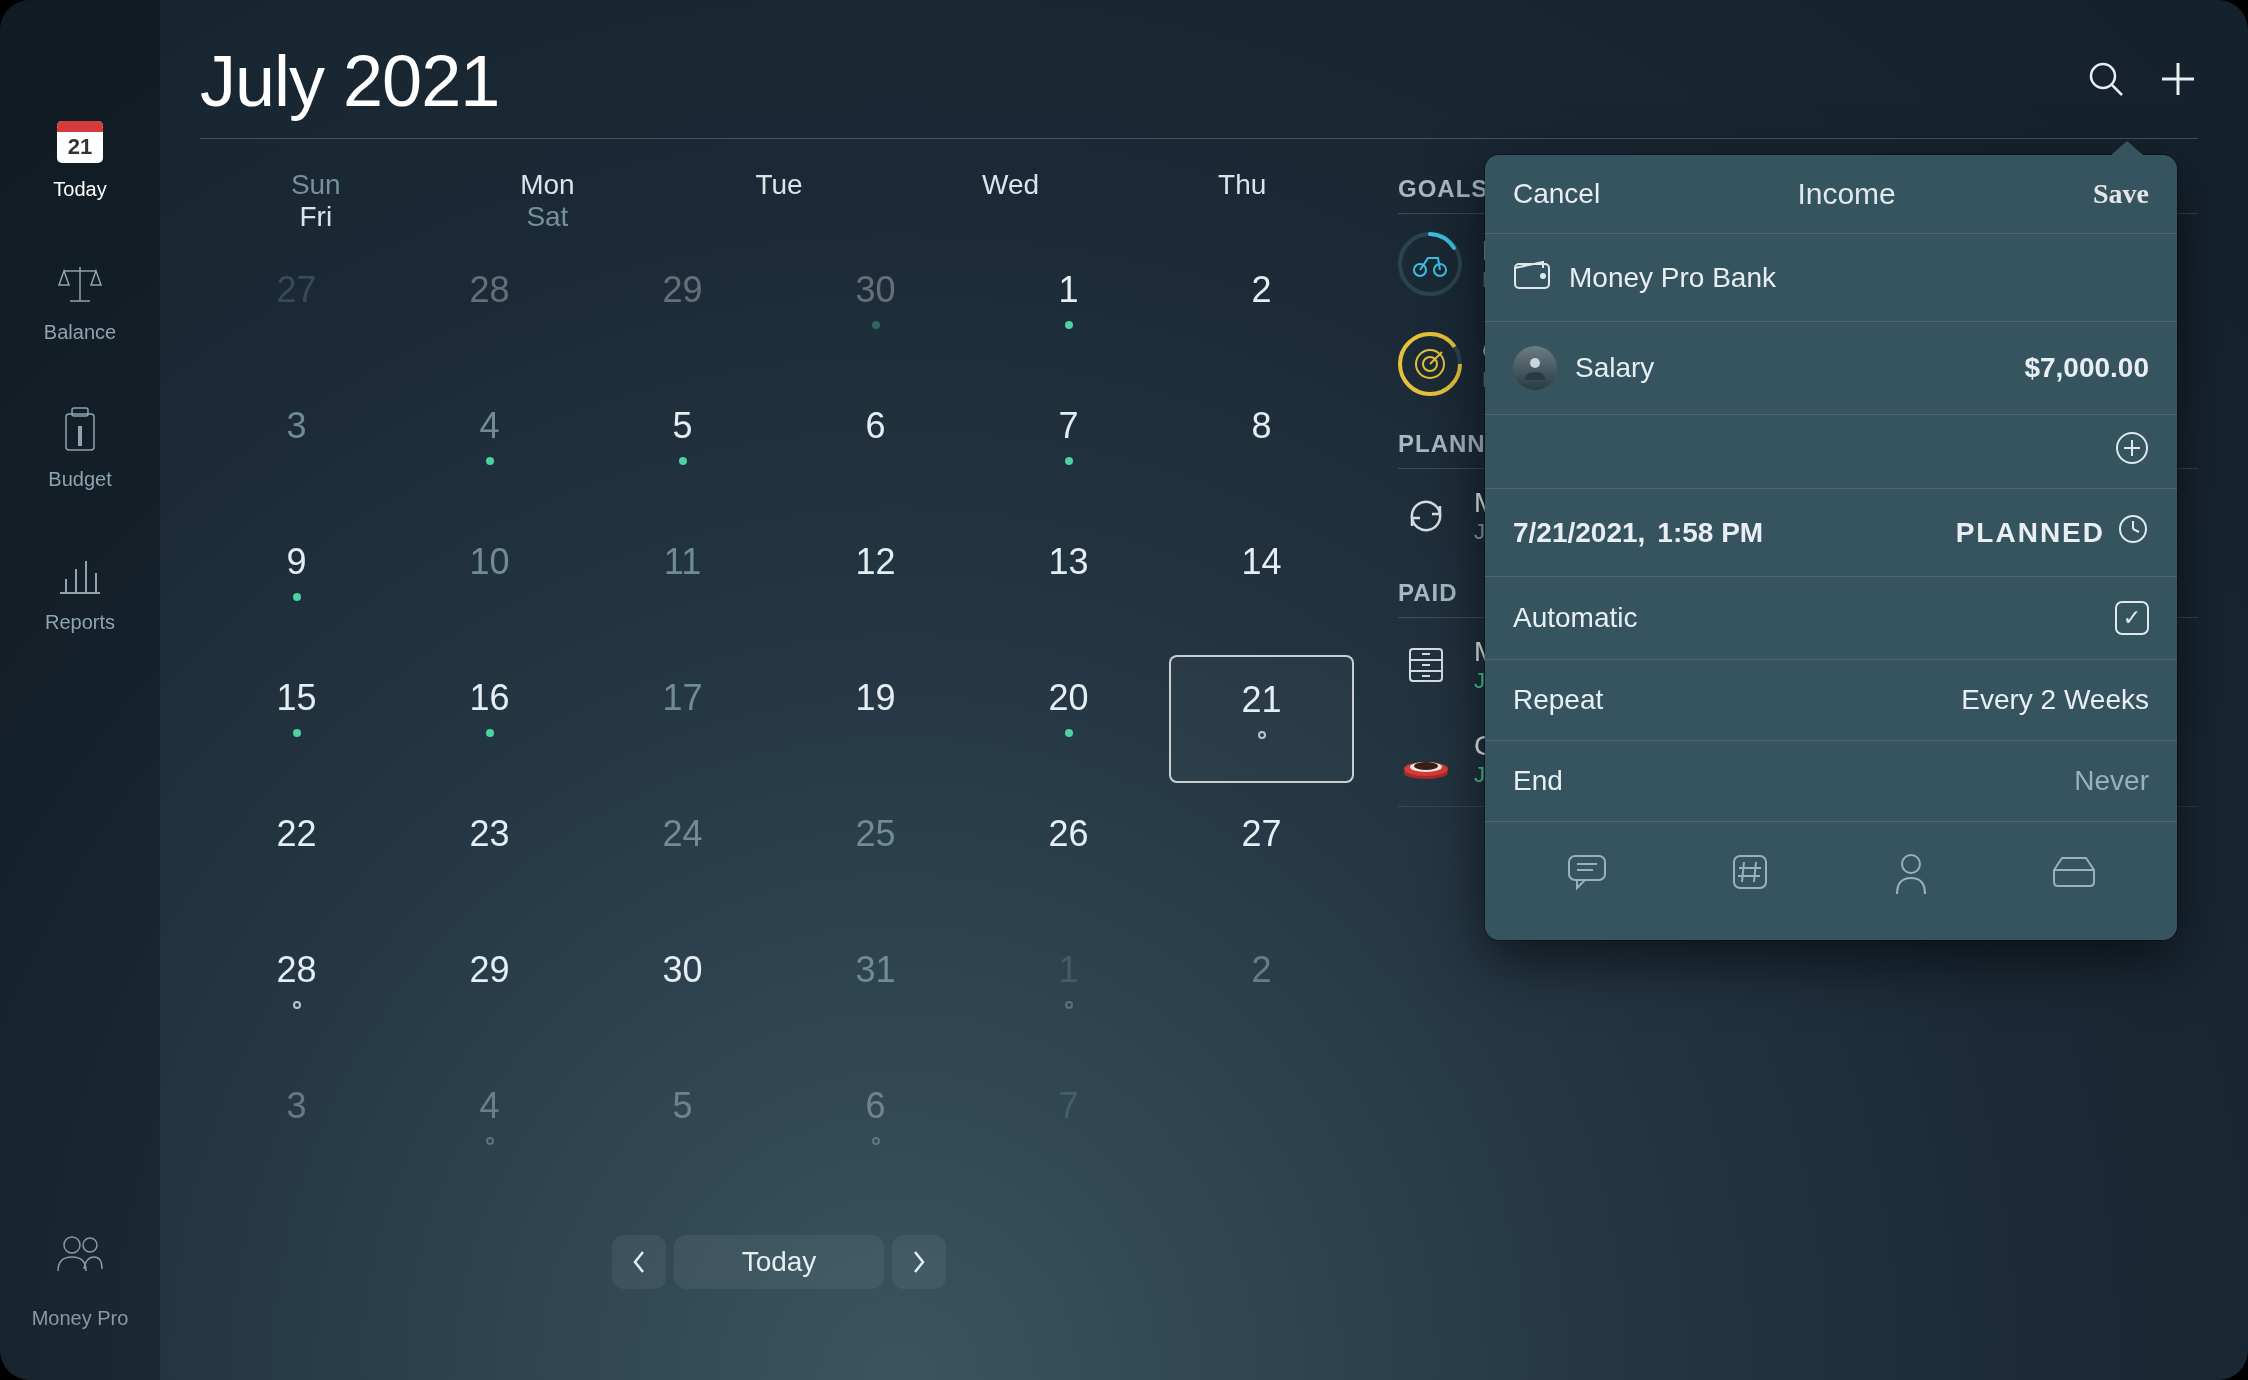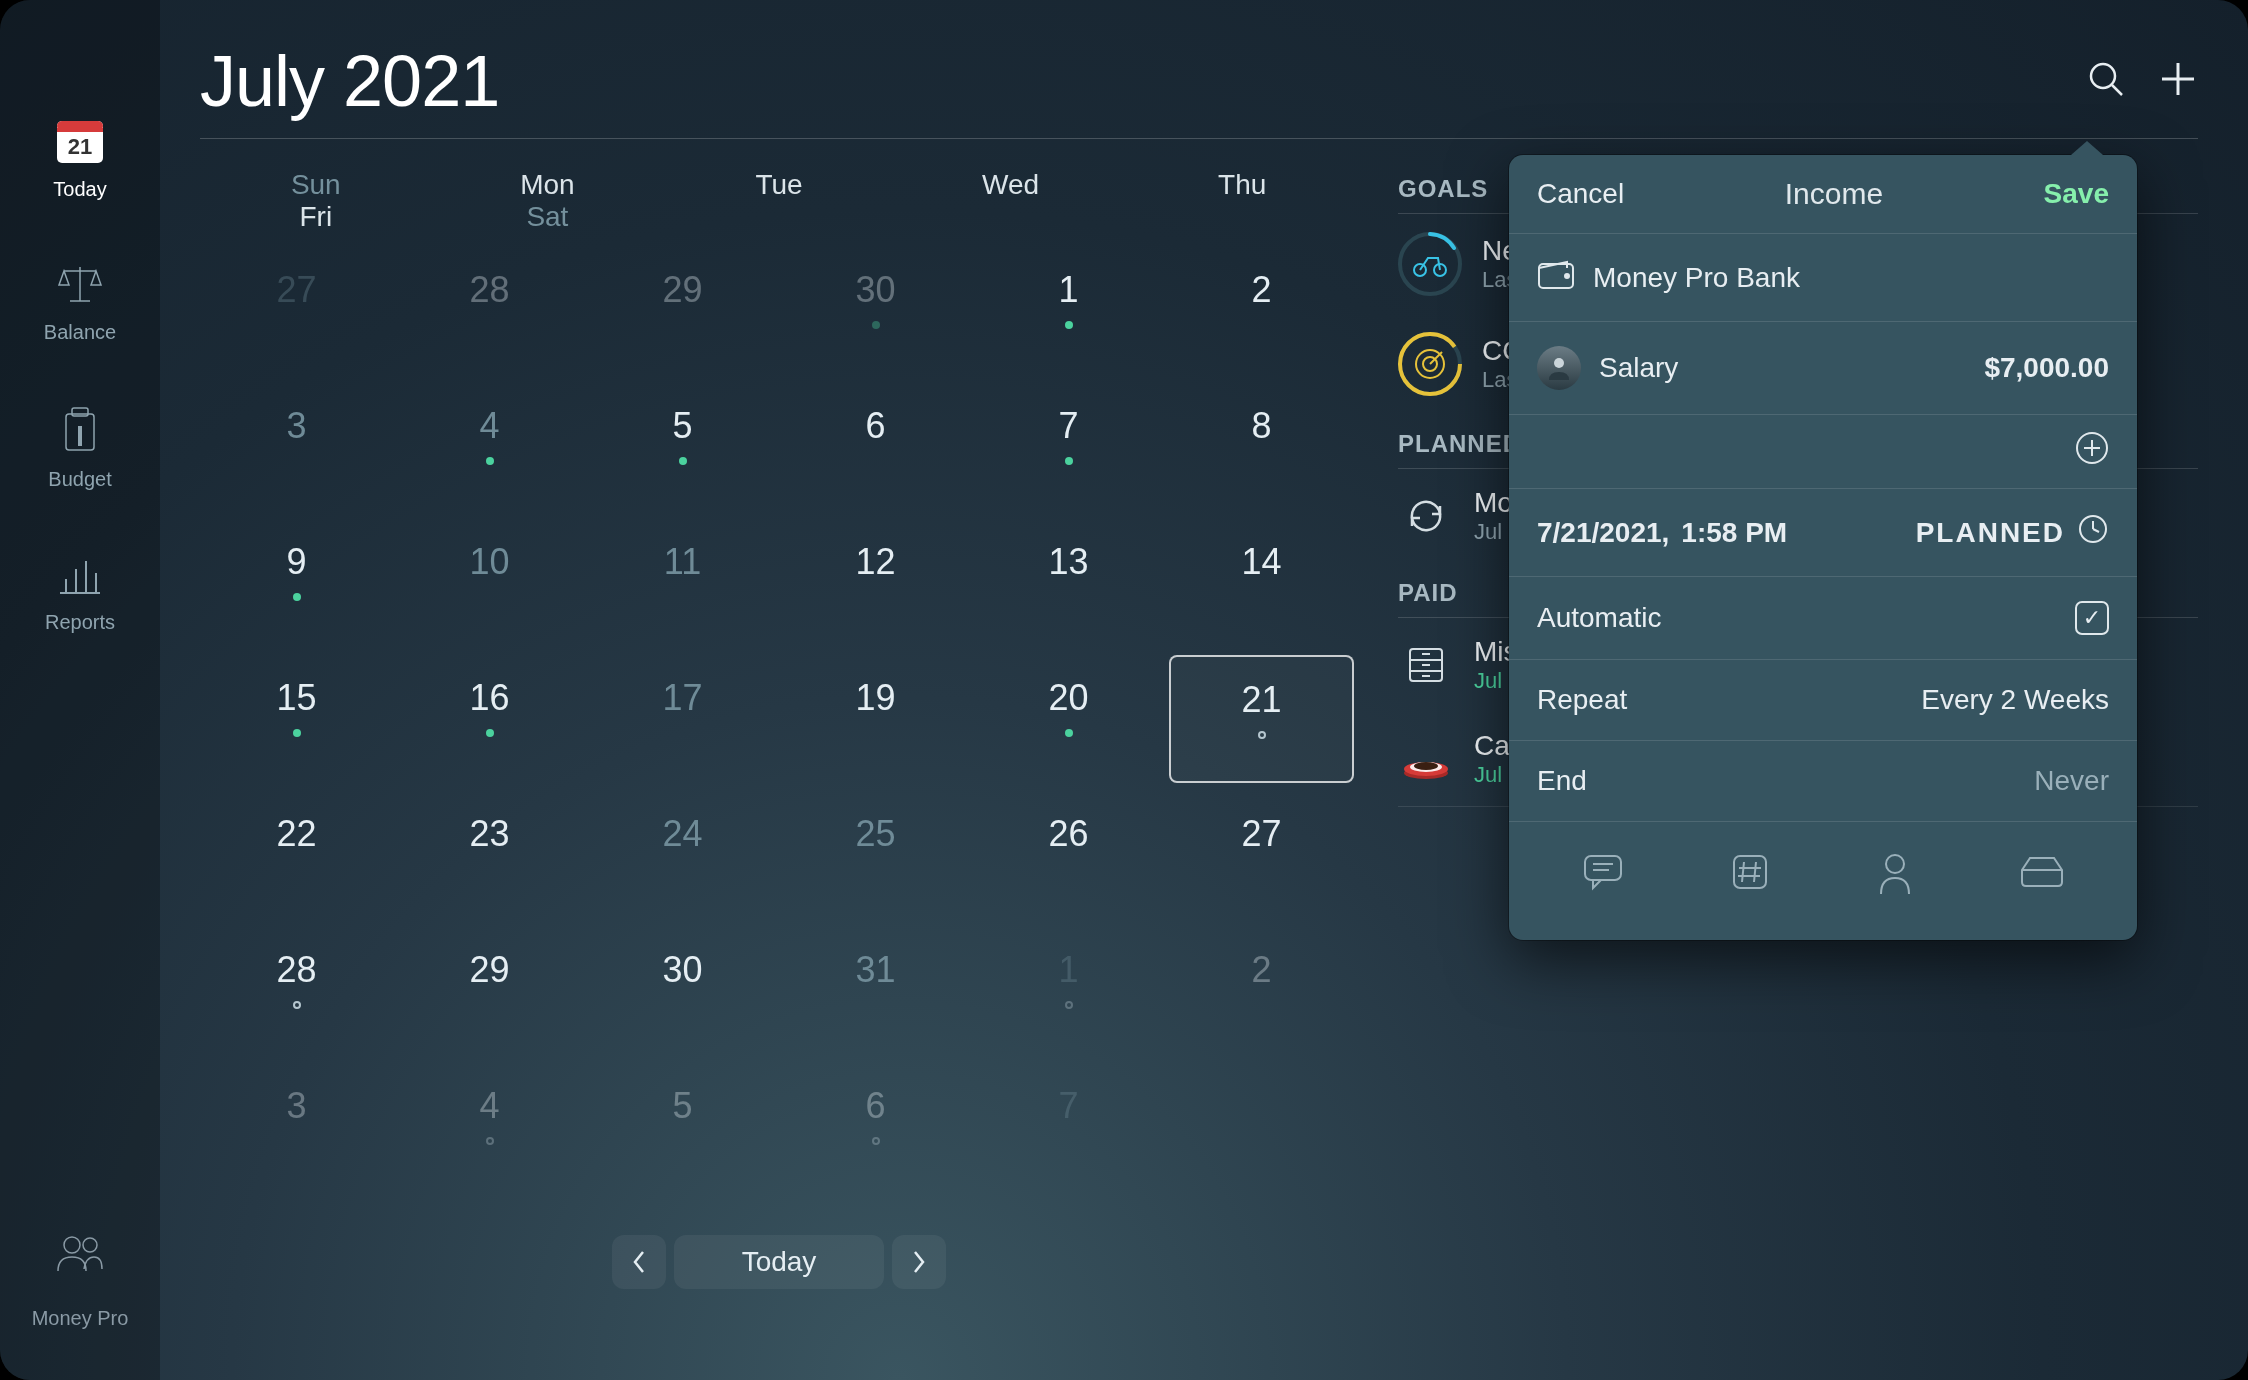--- a/index.html
+++ b/index.html
@@ -121,45 +121,44 @@
 .item-text { display: flex; flex-direction: column; }
 .item-title { color: #f0f4f7; font-size: 28px; font-weight: 500; }
 .item-sub { color: #8fa4af; font-size: 22px; }
 .item-sub.green { color: #4bd29e; }
 
 
 .popover {
   position: absolute;
   top: 155px;
   left: 1485px;
-  width: 628px;
+  width: 692px;
   background: #365460;
   border-radius: 14px;
   box-shadow: 0 20px 60px rgba(0,0,0,0.6), 0 0 0 1px rgba(0,0,0,0.3);
   color: #e8eef2;
-  margin-left: 24px;
 }
 .popover::before {
   content: '';
   position: absolute;
   top: -14px;
   right: 34px;
   border-left: 16px solid transparent;
   border-right: 16px solid transparent;
   border-bottom: 14px solid #365460;
 }
 .popover-header {
   display: flex;
   justify-content: space-between;
   align-items: center;
   padding: 22px 28px;
 }
 .popover-header .btn { font-size: 28px; cursor: pointer; }
 .popover-header .title2 { font-size: 30px; color: #e0e8ec; }
-.popover-header .save { font-weight: 600; color: #86efac; }
+.popover-header .save { font-weight: 600; color: #e5e5e5; font-family: Liberation Serif, serif; }
 .popover-row {
   display: flex;
   align-items: center;
   padding: 24px 28px;
   border-top: 1px solid rgba(255,255,255,0.12);
   font-size: 28px;
 }
 .popover-row .left { display: flex; align-items: center; gap: 18px; }
 .popover-row .right { margin-left: auto; }
 .popover-row.slim { padding: 16px 28px; justify-content: flex-end; }

